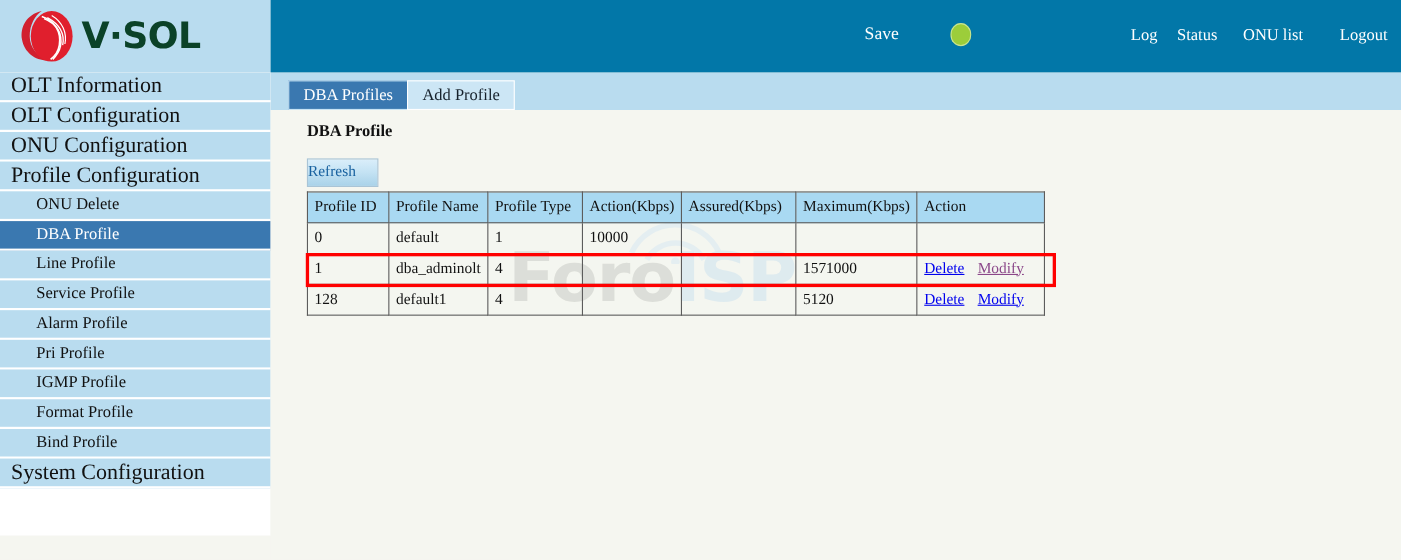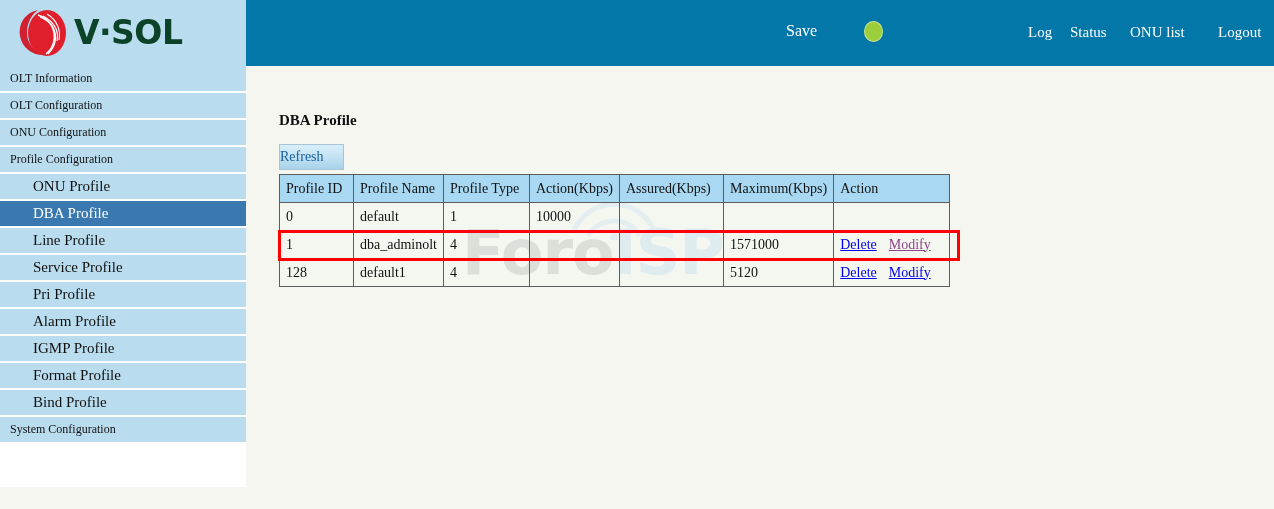--- a/index.html
+++ b/index.html
@@ -120,21 +120,21 @@
     left: 0; top: 66px;
     width: 246px;
     height: 421px;
     background: #ffffff;
   }
   .side-item {
     height: 25px;
     line-height: 25px;
     background: #b9dcef;
     color: #111111;
-    font-size: 12px;
+    font-size: 20px;
     border-bottom: 2px solid #ffffff;
     box-sizing: content-box;
     cursor: pointer;
     white-space: nowrap;
     overflow: hidden;
   }
   .side-level-0 { padding-left: 10px; }
   .side-level-1 { padding-left: 33px; font-size: 15px; }
   .side-item.selected {
     background: #3a78b0;
@@ -272,32 +272,36 @@
 
   <div class="topbar">
     <a class="save-link">Save</a>
     <div class="status-dot"></div>
     <a class="nav-link nav-log">Log</a>
     <a class="nav-link nav-status">Status</a>
     <a class="nav-link nav-onu">ONU list</a>
     <a class="nav-link nav-logout">Logout</a>
   </div>
 
+  <div class="tabstrip">
+    <div class="tab tab-active">DBA Profiles</div>
+    <div class="tab tab-inactive">Add Profile</div>
+  </div>
 
   <div class="sidebar" id="sidebar">
       <div class="side-item side-level-0">OLT Information</div>
       <div class="side-item side-level-0">OLT Configuration</div>
       <div class="side-item side-level-0">ONU Configuration</div>
       <div class="side-item side-level-0">Profile Configuration</div>
-      <div class="side-item side-level-1">ONU Profile</div>
+      <div class="side-item side-level-1">ONU Delete</div>
       <div class="side-item side-level-1 selected">DBA Profile</div>
       <div class="side-item side-level-1">Line Profile</div>
       <div class="side-item side-level-1">Service Profile</div>
+      <div class="side-item side-level-1">Alarm Profile</div>
       <div class="side-item side-level-1">Pri Profile</div>
-      <div class="side-item side-level-1">Alarm Profile</div>
       <div class="side-item side-level-1">IGMP Profile</div>
       <div class="side-item side-level-1">Format Profile</div>
       <div class="side-item side-level-1">Bind Profile</div>
       <div class="side-item side-level-0">System Configuration</div>
     </div>
   <div class="sidebar-bottom"></div>
 
   <div class="content">
 
     <div class="watermark">

